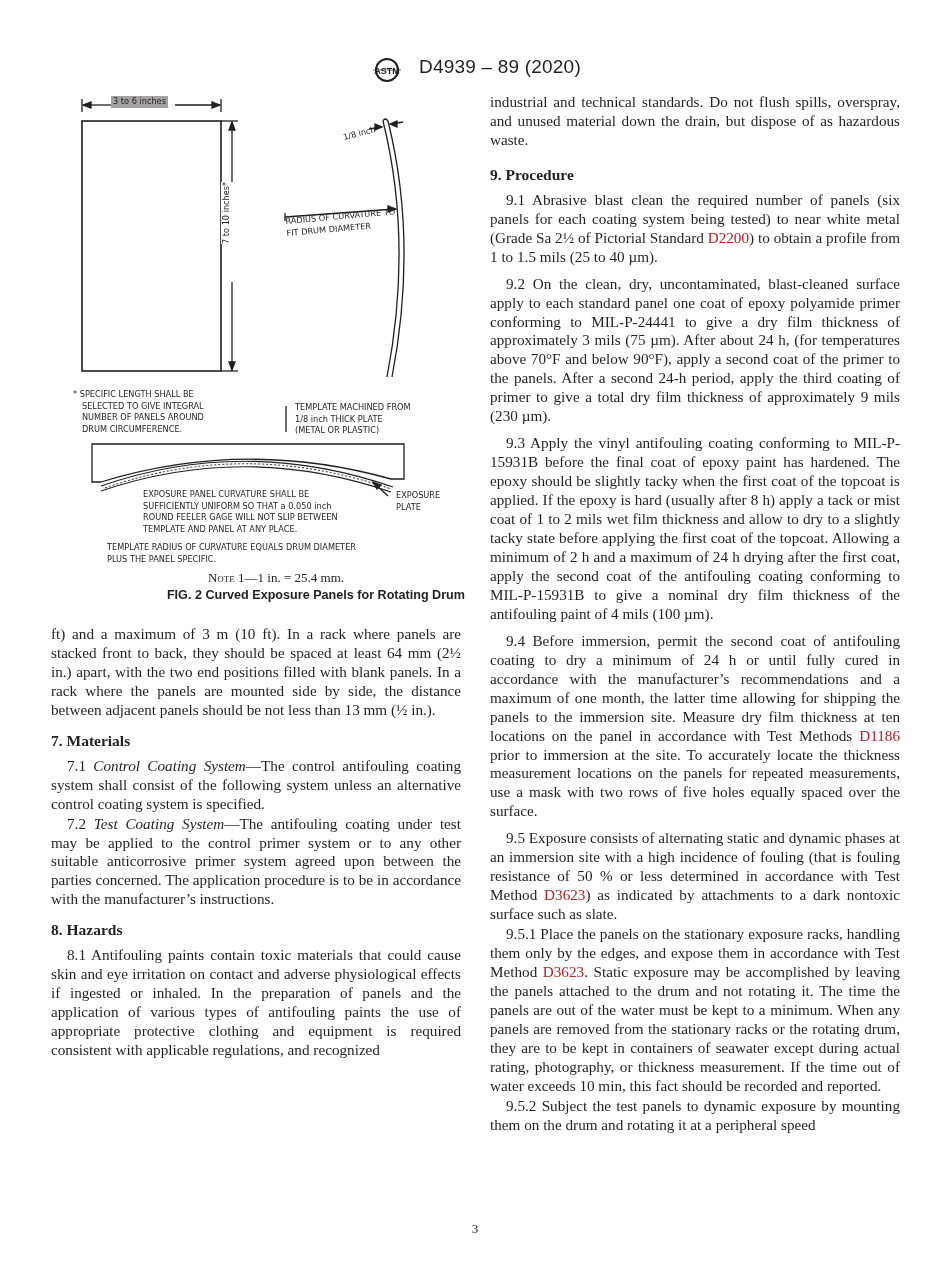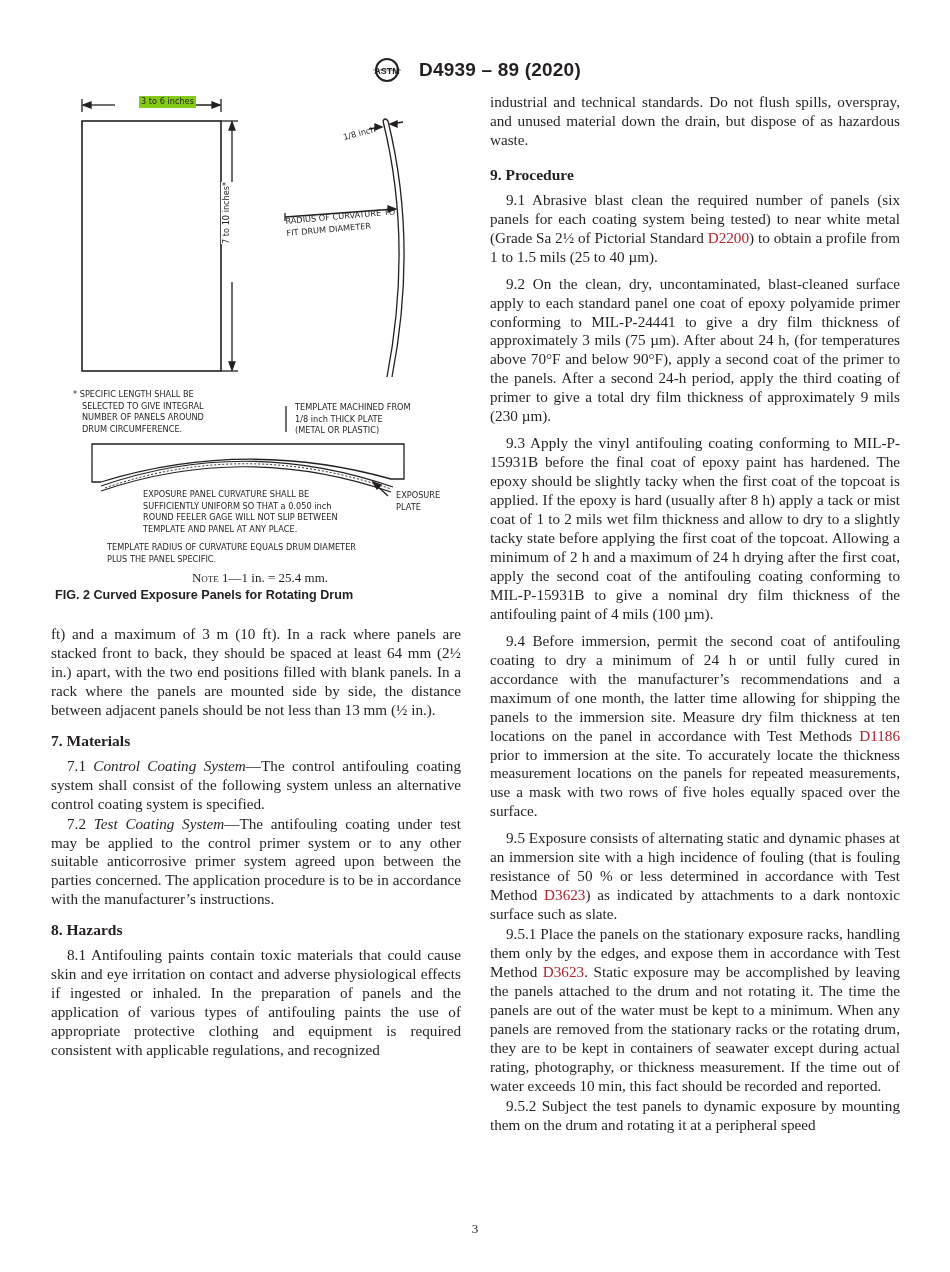--- a/index.html
+++ b/index.html
@@ -1,35 +1,35 @@
 <!DOCTYPE html>
 <html><head>
 <meta charset="utf-8">
 <style>
   html, body { margin: 0; padding: 0; background: #ffffff; }
   body { width: 950px; height: 1272px; position: relative; overflow: hidden; color: #231f20; font-family: "Liberation Serif", serif; }
   .header { position: absolute; top: 56px; left: 0; width: 950px; text-align: center; }
-  .header-inner { display: inline-flex; align-items: center; gap: 14px; }
+  .header-inner { display: inline-flex; align-items: flex-start; gap: 14px; }
   .logo { width: 36px; height: 28px; }
-  .doc-id { font-family: "Liberation Sans", sans-serif; font-weight: bold; font-size: 19px; color: #231f20; letter-spacing: 0.2px; }
+  .doc-id { font-family: "Liberation Sans", sans-serif; font-weight: normal; font-size: 19px; color: #231f20; letter-spacing: 0.2px; }
   .col { position: absolute; font-size: 15.2px; line-height: 18.95px; text-align: justify; }
   .col-left { left: 51px; width: 410px; }
   .col-right { left: 490px; width: 410px; top: 93px; }
   .para { margin: 0 0 8px 0; text-indent: 16px; }
   .para.noindent { text-indent: 0; }
   .para.tight { margin-bottom: 1px; }
   .h2 { font-weight: bold; font-size: 15.5px; margin: 12px 0 6px 0; }
   .ref { color: #b3222a; margin-top: 20px; }
   i { font-style: italic; }
   .figure { position: absolute; left: 55px; top: 92px; width: 410px; height: 520px; }
   .fig-svg { position: absolute; left: 0; top: 0; }
   .fig-label { position: absolute; font-family: "DejaVu Sans", sans-serif; font-size: 8.2px; color: #231f20; line-height: 11.5px; white-space: nowrap; }
-  .note { position: absolute; left: 0; width: 410px; top: 478px; text-align: center; font-size: 13px; }
+  .note { position: absolute; left: 16px; width: 410px; top: 478px; text-align: center; font-size: 13px; }
   .note .sc { font-variant: small-caps; }
-  .caption { position: absolute; left: 0; width: 410px; top: 496px; text-align: left; font-family: "Liberation Sans", sans-serif; font-weight: bold; font-size: 12.6px; }
+  .caption { position: absolute; left: 0; width: 410px; top: 496px; text-align: right; font-family: "Liberation Sans", sans-serif; font-weight: bold; font-size: 12.6px; }
   .page-num { position: absolute; top: 1221px; left: 0; width: 950px; text-align: center; font-size: 13px; }
 </style>
 </head>
 <body>
 
 <div class="header">
   <div class="header-inner">
     <svg class="logo" viewBox="0 0 36 28">
       <circle cx="18" cy="14" r="11" fill="none" stroke="#231f20" stroke-width="2"></circle>
       <text x="18" y="18" font-family="Liberation Sans, sans-serif" font-size="9" font-weight="bold" text-anchor="middle" fill="#231f20">ASTM</text>
@@ -78,21 +78,21 @@
 
       <path d="M 46 394 Q 190 344 338 395" stroke-width="1.2"></path>
       <path d="M 46 399 Q 190 350 336 400" stroke-width="1.2"></path>
       <path d="M 50 396 Q 190 347 336 397" stroke-width="1" stroke-dasharray="2 2"></path>
 
       <line x1="318" y1="390" x2="333" y2="404"></line>
       <polygon points="318,390 326,393 322,397" fill="#231f20"></polygon>
     </g>
   </svg>
 
-  <span class="fig-label" style="left:84px; top:4px; background:#84cc16; padding:0 2px;">3 to 6 inches</span>
+  <span class="fig-label" style="left:56px; top:4px; background:#a3a3a3; padding:0 2px;">3 to 6 inches</span>
   <span class="fig-label" style="left:166px; top:152px; transform:rotate(-90deg); transform-origin:left top; background:#fff;">7 to 10 inches*</span>
   <span class="fig-label" style="left:288px; top:36px; transform:rotate(-14deg);">1/8 inch</span>
   <span class="fig-label" style="left:230px; top:124px; transform:rotate(-5deg); transform-origin:left top;">
     <span>RADIUS OF CURVATURE TO</span><br><span>FIT DRUM DIAMETER</span>
   </span>
 
   <span class="fig-label" style="left:18px; top:297px;">
     <span>* SPECIFIC LENGTH SHALL BE</span><br>
     <span style="padding-left:9px">SELECTED TO GIVE INTEGRAL</span><br>
     <span style="padding-left:9px">NUMBER OF PANELS AROUND</span><br>

